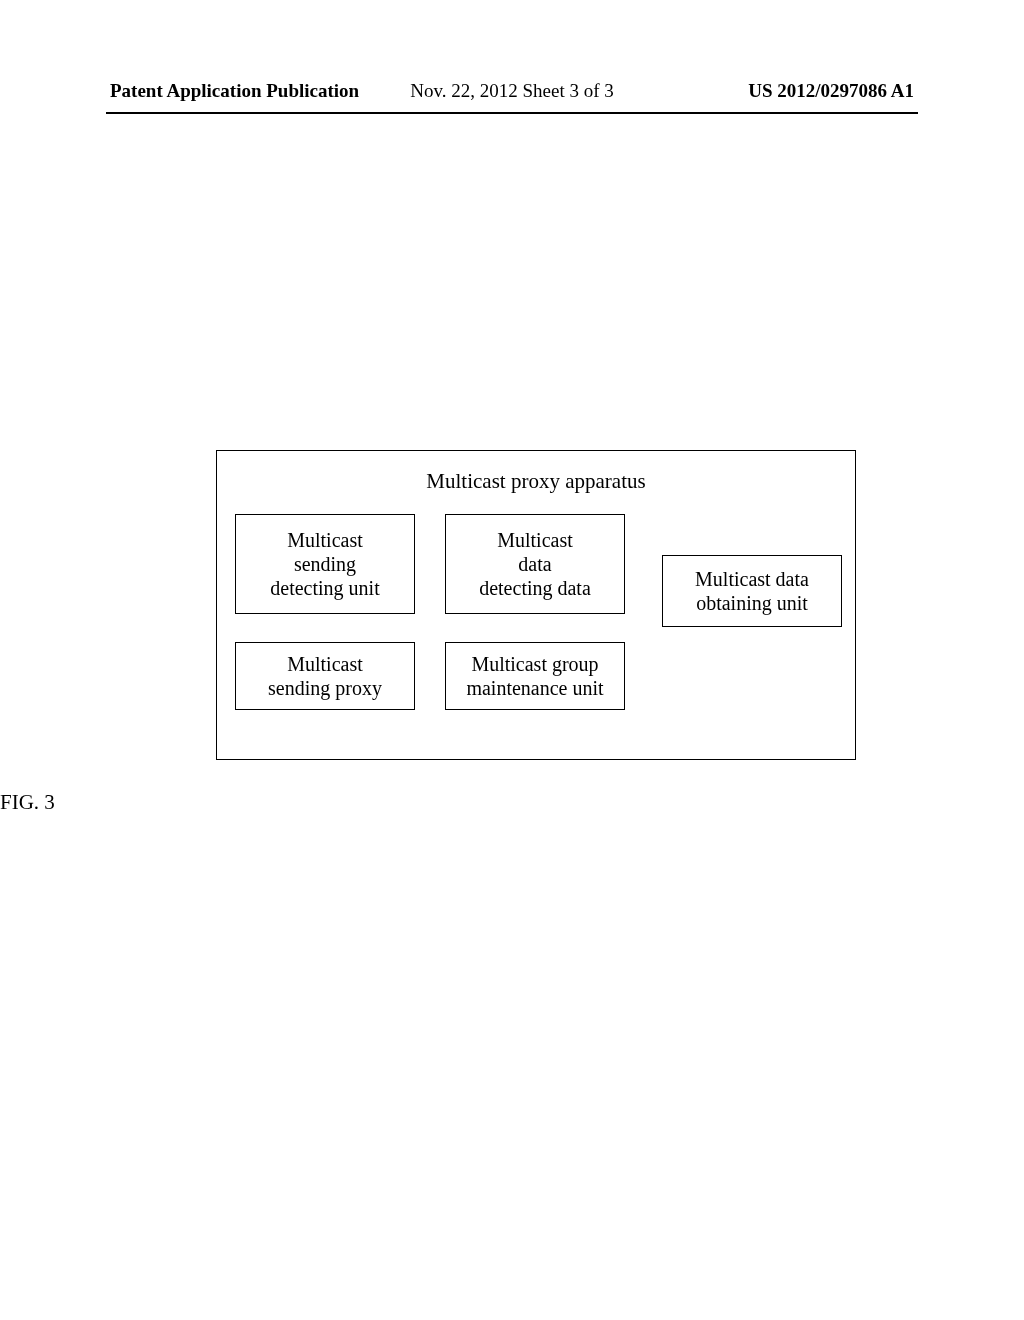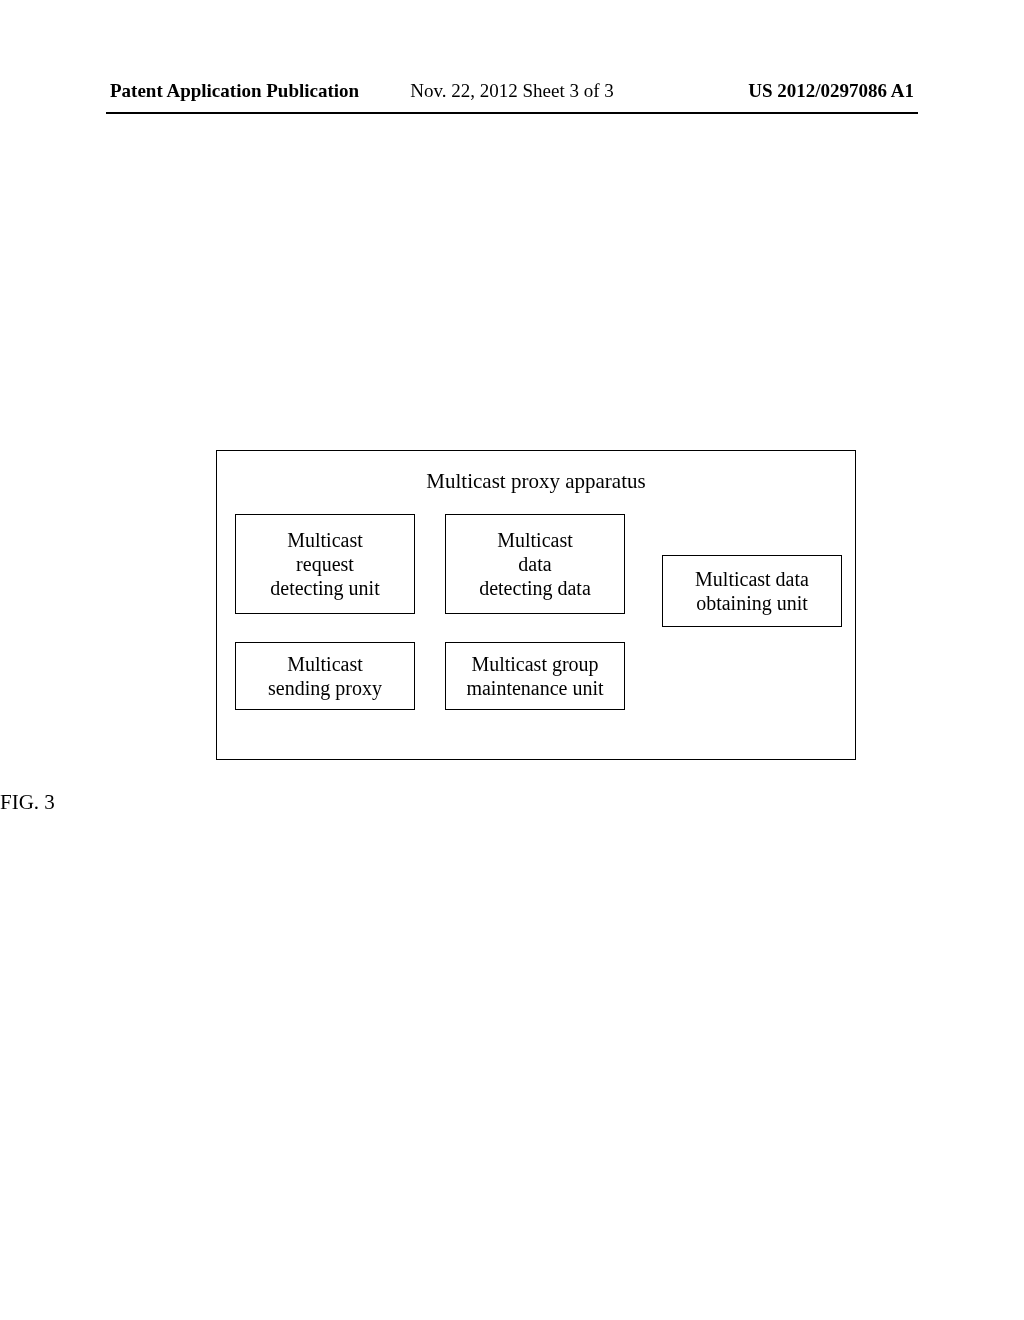--- a/index.html
+++ b/index.html
@@ -122,21 +122,21 @@
   <span class="header-right">US 2012/0297086 A1</span>
 </div>
 <div class="header-divider"></div>
 
 <div class="diagram-container">
   <div class="diagram-title">Multicast proxy apparatus</div>
   <div class="diagram-body">
 
     <div class="unit-box box1">
       <div>Multicast</div>
-      <div>request</div>
+      <div>sending</div>
       <div>detecting unit</div>
     </div>
 
     <div class="unit-box box2">
       <div>Multicast</div>
       <div>data</div>
       <div>detecting data</div>
     </div>
 
     <div class="unit-box box3">

